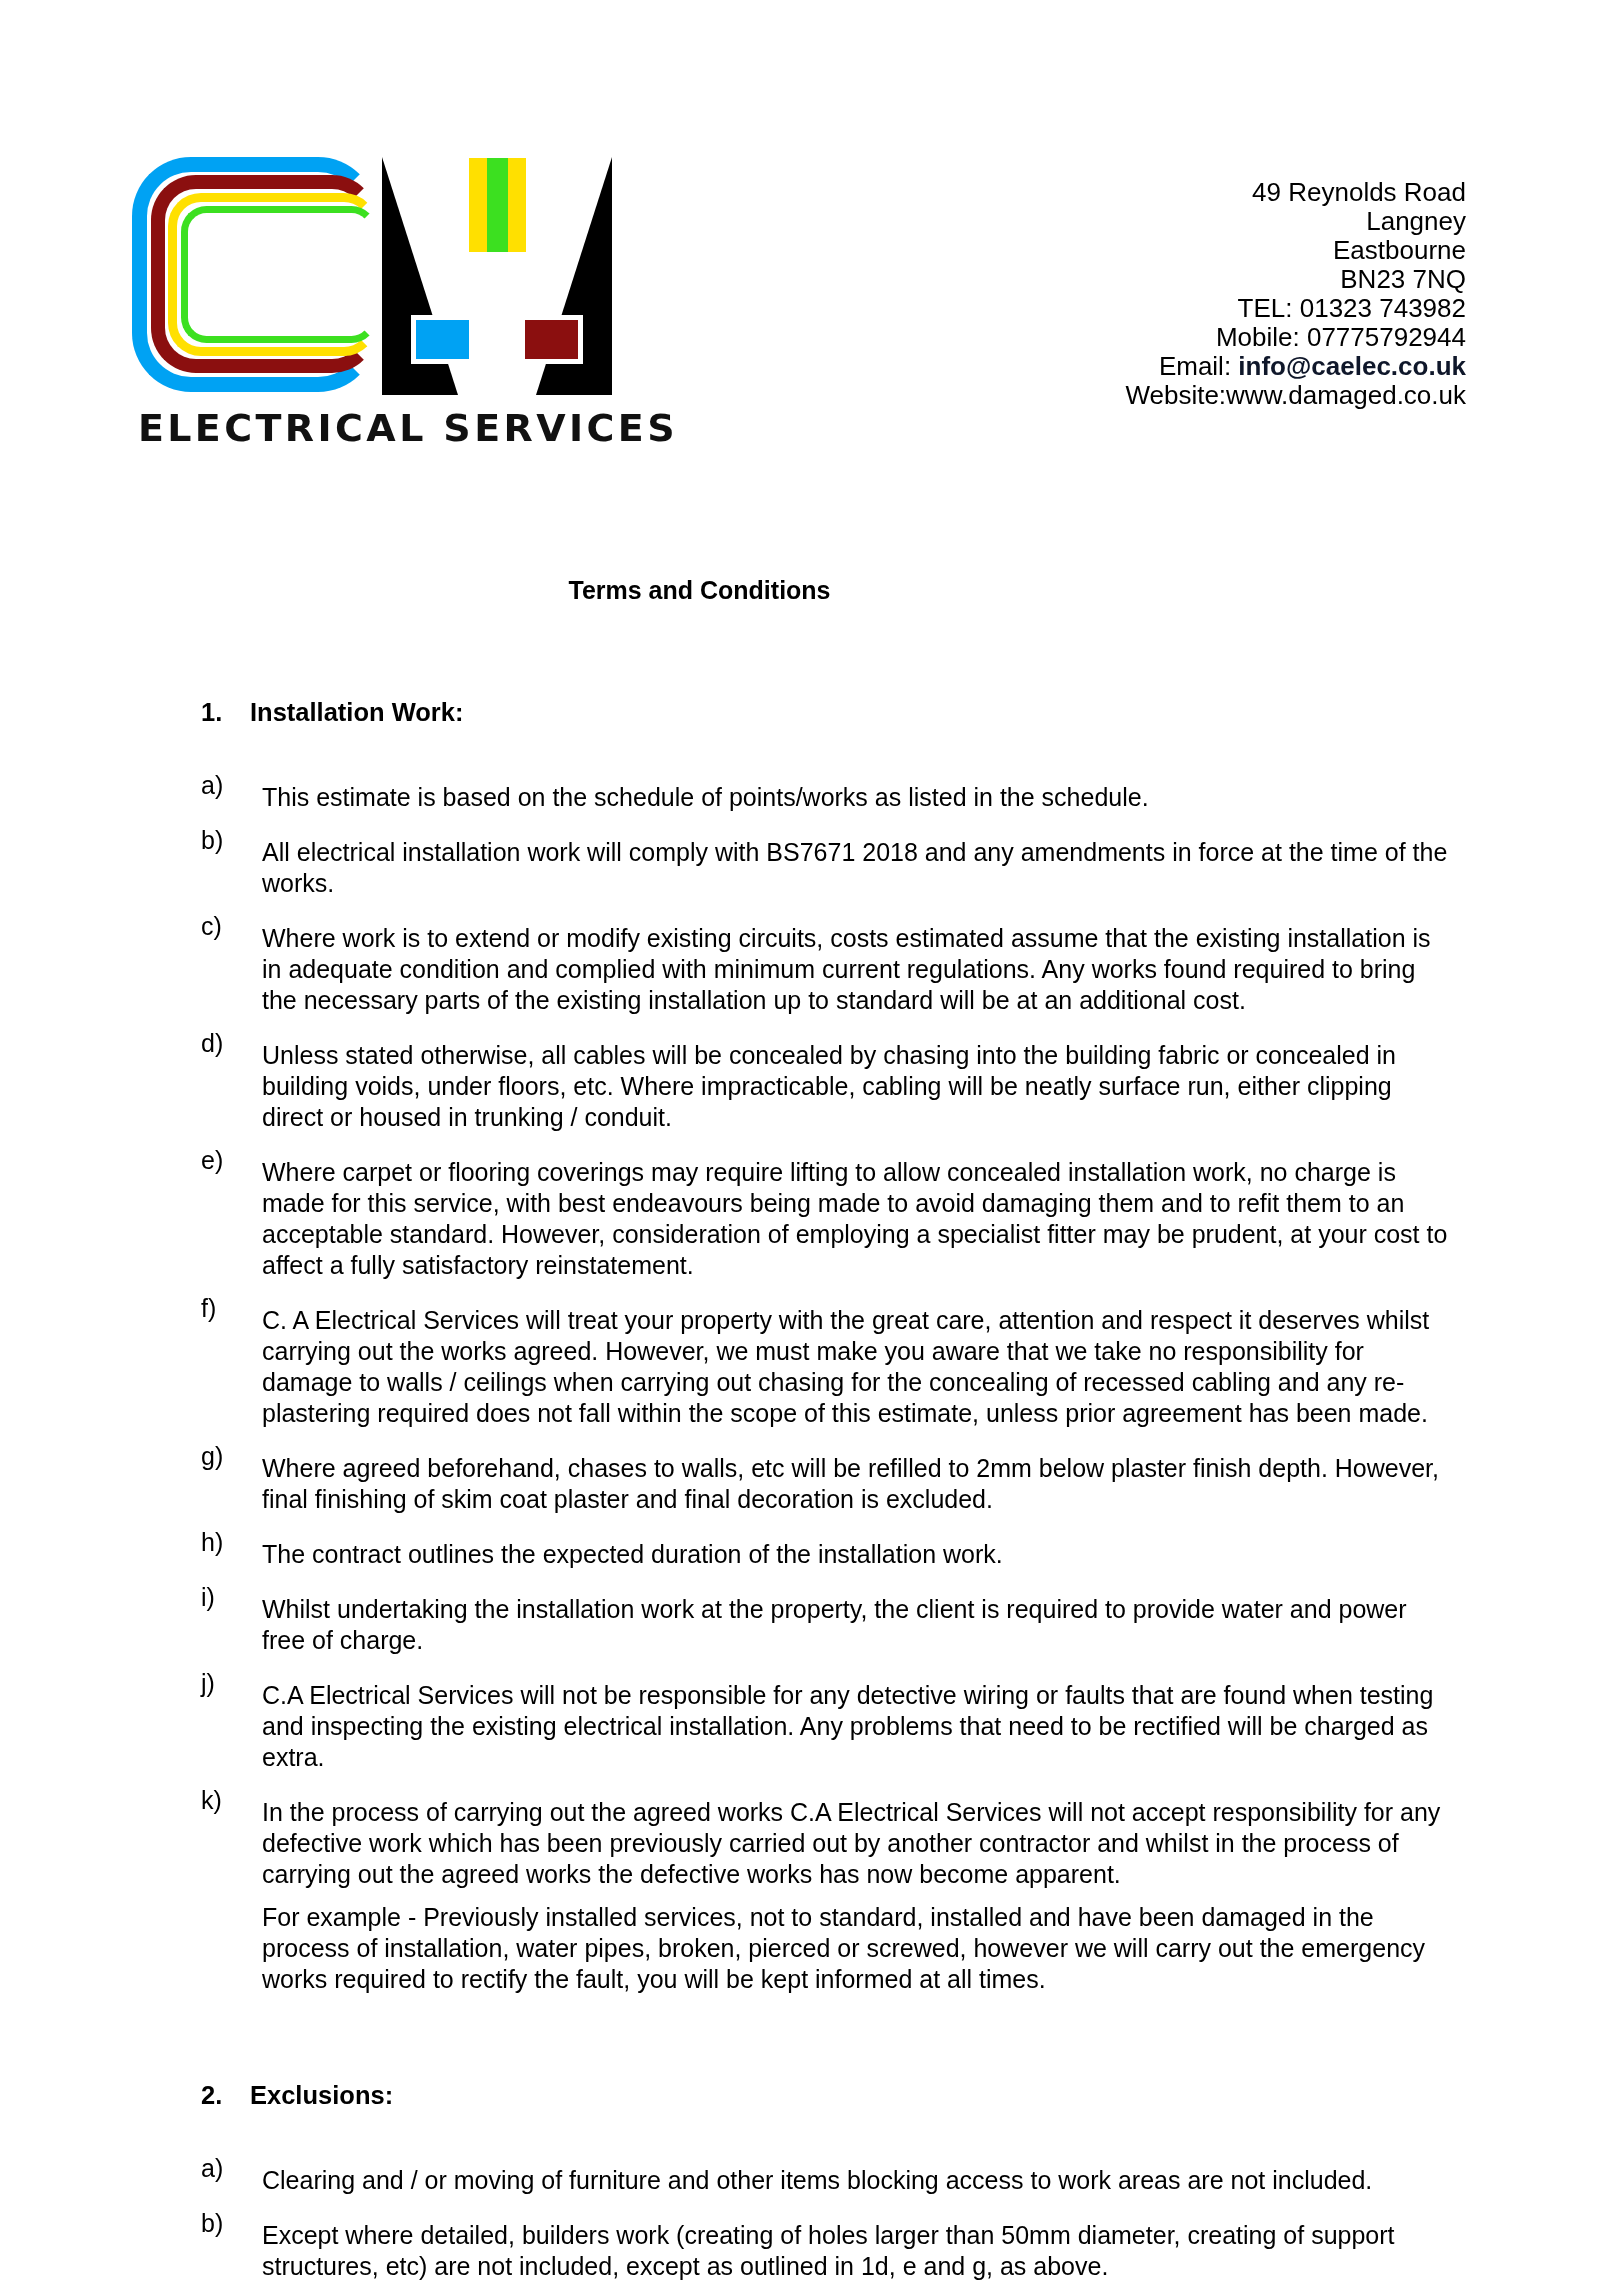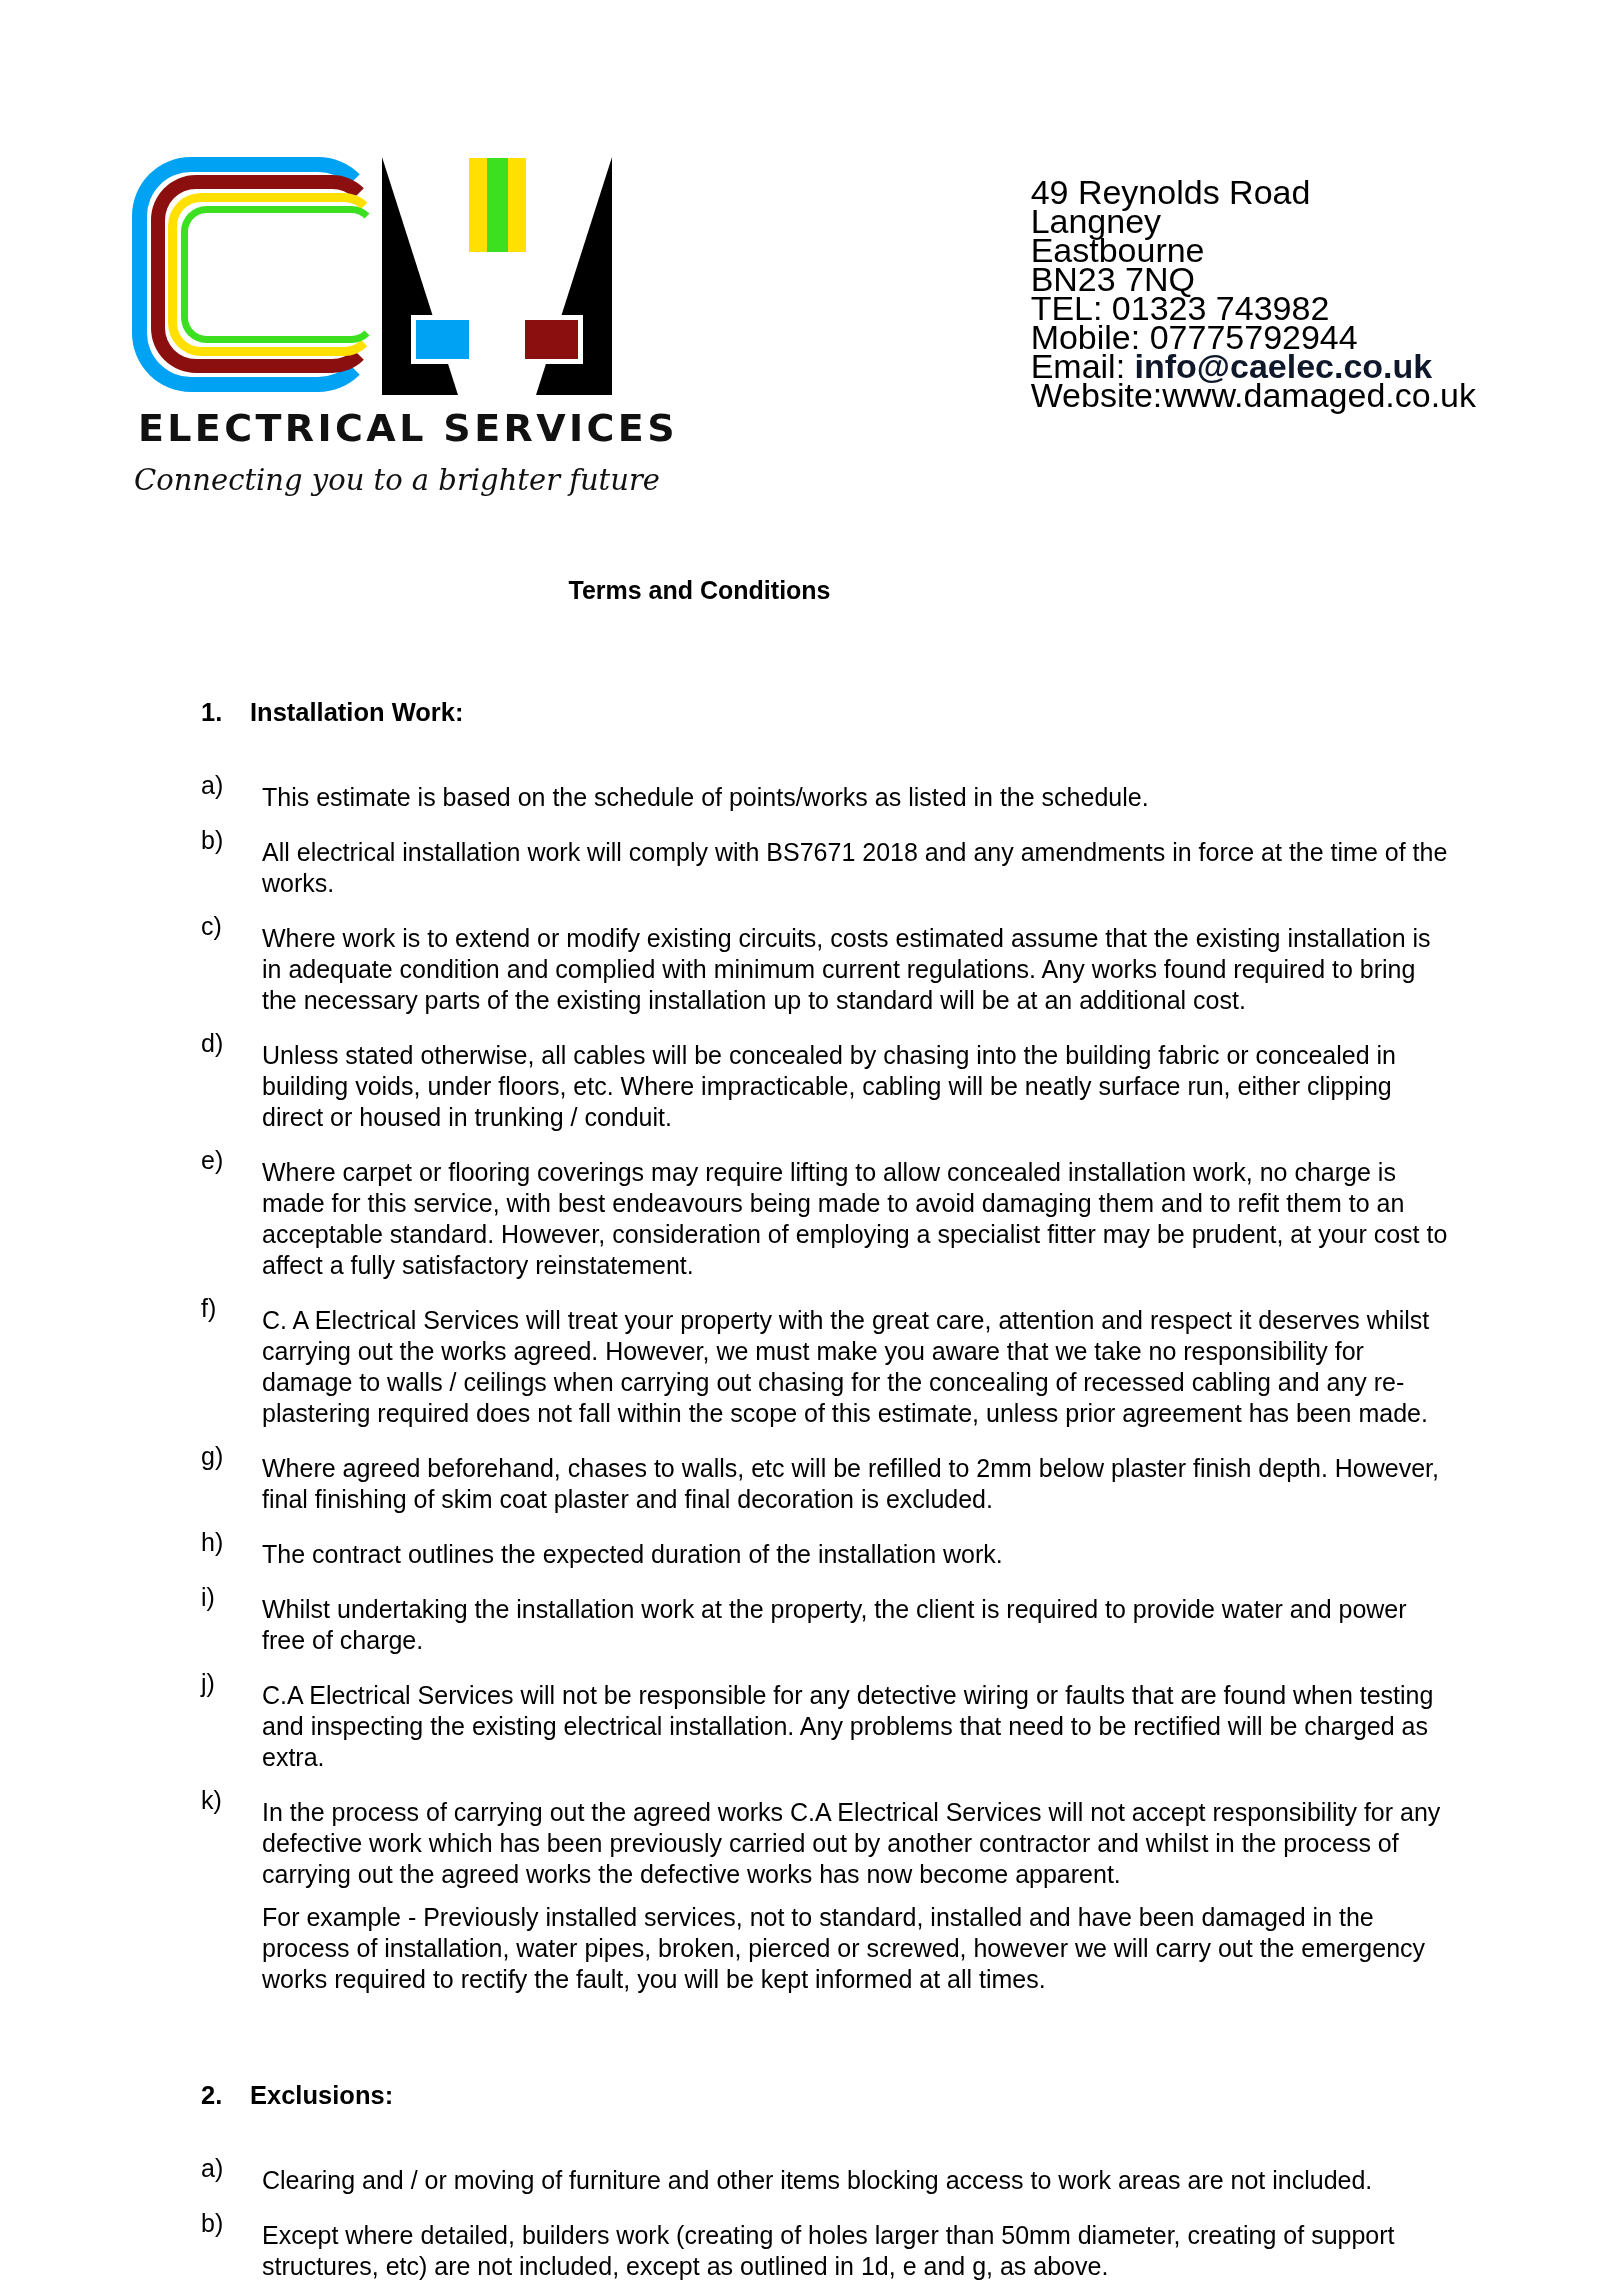--- a/index.html
+++ b/index.html
@@ -145,24 +145,24 @@
     font-family: "DejaVu Serif", serif;
     font-style: italic;
     font-size: 29px;
     color: #111111;
     white-space: nowrap;
   }
 
   
   .address-block {
     position: absolute;
-    right: 145px;
+    right: 155px;
     top: 178px;
-    text-align: left;
-    font-size: 34px;
+    text-align: right;
+    font-size: 26px;
     line-height: 29px;
     color: #000000;
     white-space: nowrap;
   }
   .address-block .line { display: block; }
   .email-link { color: #0f172a; font-weight: bold; }
 
   
   .doc-title {
     position: absolute;
@@ -232,21 +232,20 @@
           <div class="a-topbar">
             <div class="a-topbar-green"></div>
           </div>
           <div class="a-foot-left"></div>
           <div class="a-foot-right"></div>
         </div>
 
       </div>
 
       <div class="logo-wordmark">ELECTRICAL SERVICES</div>
-      <div class="logo-tagline">Connecting you to a brighter future</div>
     </div>
 
     <div class="address-block">
       <span class="line">49 Reynolds Road</span>
       <span class="line">Langney</span>
       <span class="line">Eastbourne</span>
       <span class="line">BN23 7NQ</span>
       <span class="line">TEL: 01323 743982</span>
       <span class="line">Mobile: 07775792944</span>
       <span class="line"><span>Email: </span><span class="email-link">info@caelec.co.uk</span></span>

